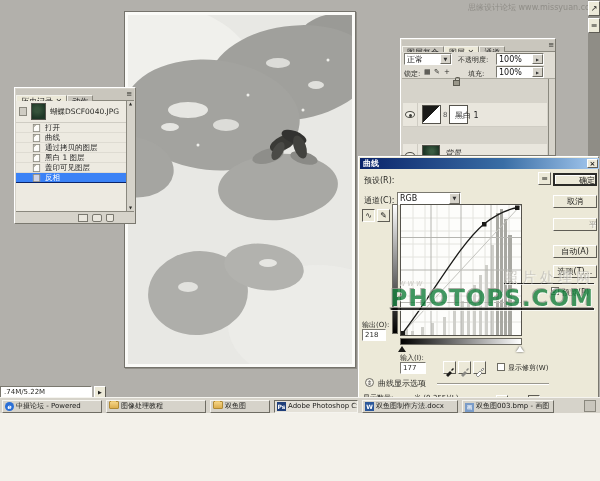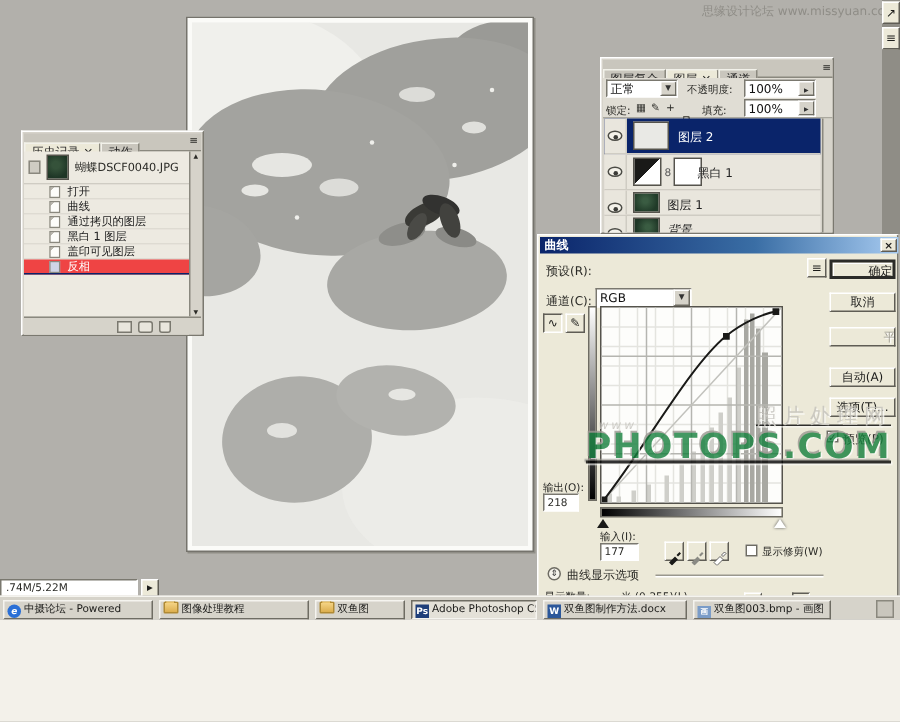--- a/index.html
+++ b/index.html
@@ -41,21 +41,21 @@
   .ps-wm .en { font-size:23px; font-weight:bold; color:#15803d; letter-spacing:1px; text-shadow:1px 1px 0 #fcfcf9,-1px -1px 0 #9b9992; line-height:22px; }
   .ps-wm .www { font-size:8px; font-style:italic; color:#c4c2bc; position:absolute; left:10px; top:10px; letter-spacing:2px; }
   .taskbtn { position:absolute; top:2px; height:13px; background:#d6d3ca; border:1px solid; border-color:#f5f4ef #6e6c63 #6e6c63 #f5f4ef; font-size:7px; line-height:11px; color:#1a1a18; padding:0 2px; white-space:nowrap; overflow:hidden; }
   .taskbtn.pressed { border-color:#6e6c63 #f5f4ef #f5f4ef #6e6c63; background:#e4e1d8; }
   .ticon { display:inline-block; width:9px; height:9px; font-size:6px; font-weight:bold; color:#fff; text-align:center; line-height:9px; vertical-align:-1px; margin-right:2px; }
   .folder { display:inline-block; width:10px; height:8px; background:linear-gradient(#f4d384,#dcae4e); border:1px solid #b08a34; border-radius:1px; position:relative; vertical-align:-1px; margin-right:2px; }
   .folder::before { content:''; position:absolute; left:0; top:-3px; width:5px; height:2px; background:#e8c268; border:1px solid #b08a34; border-bottom:none; border-radius:1px 1px 0 0; }
   .hrow { position:relative; height:10px; font-size:7.5px; line-height:10px; color:#222; border-bottom:1px solid #dedbd2; background:#edeae1; }
   .hrow .hicn { position:absolute; left:16px; top:0; transform:scale(0.8); }
   .hrow .htxt { position:absolute; left:29px; top:0; white-space:nowrap; }
-  .hrow.sel { background:#ef4444; color:#fff; border-bottom-color:#0a246a; }
+  .hrow.sel { background:#3b82f6; color:#fff; border-bottom-color:#0a246a; }
   .lrow { position:absolute; left:2px; width:144px; background:#e9e6dd; border-bottom:1px solid #cfccc3; }
   .lrow .gutter { position:absolute; left:0; top:0; width:15px; height:100%; border-right:1px solid #cfccc3; background:#e9e6dd; text-align:center; }
   .lname { position:absolute; font-size:8px; color:#222; white-space:nowrap; }
   .scrl { background:#d6d3ca; }
   .dropperbtn { position:absolute; width:13px; height:13px; background:#ece9d8; border:1px solid; border-color:#fff #5f5d55 #5f5d55 #fff; }
 </style>
 </head>
 <body>
 
 <div class="screen">
@@ -172,36 +172,26 @@
       <div class="abs" style="left:1px;top:27px;width:154px;height:13px;background:#e0ddd4;border-bottom:1px solid #aaa89e;">
         <span class="abs microtxt" style="left:2px;top:3px;">锁定:</span>
         <span class="abs microtxt" style="left:22px;top:2px;">▦</span>
         <span class="abs microtxt" style="left:32px;top:2px;">✎</span>
         <span class="abs microtxt" style="left:42px;top:2px;">+</span>
         <span class="lock abs" style="left:51px;top:5px;"></span>
         <span class="abs microtxt" style="left:66px;top:3px;">填充:</span>
         <span class="ddl abs" style="left:94px;top:0;width:48px;height:12px;"><span>100%</span><span class="ddlbtn" style="font-size:4px;">▶</span></span>
       </div>
 
-      <div class="lrow" style="top:40px;height:24px;background:#0a246a;">
-        <span class="gutter"><span class="eye" style="margin-top:7px;"></span></span>
-        <span class="abs thumb" style="left:19px;top:2px;width:24px;height:19px;background:#e9e9e5;"></span>
-        <span class="lname" style="left:49px;top:7px;color:#fff;">图层 2</span>
-      </div>
       <div class="lrow" style="top:64px;height:24px;">
         <span class="gutter"><span class="eye" style="margin-top:7px;"></span></span>
         <span class="abs thumb" style="left:19px;top:2px;width:19px;height:19px;background:linear-gradient(135deg,#1a1a18 50%,#ffffff 50%);"></span>
         <span class="abs microtxt" style="left:40px;top:8px;color:#555;">8</span>
         <span class="abs thumb" style="left:46px;top:2px;width:19px;height:19px;background:#ffffff;"></span>
-        <span class="lname" style="left:62px;top:7px;">黑白 1</span>
-      </div>
-      <div class="lrow" style="top:88px;height:17px;">
-        <span class="gutter"><span class="eye" style="margin-top:4px;"></span></span>
-        <span class="abs thumb" style="left:19px;top:1px;width:18px;height:14px;background:radial-gradient(circle at 45% 40%, #3a5c42 15%, #203a28 70%);"></span>
-        <span class="lname" style="left:42px;top:4px;">图层 1</span>
+        <span class="lname" style="left:52px;top:7px;">黑白 1</span>
       </div>
       <div class="lrow" style="top:105px;height:17px;">
         <span class="gutter"><span class="eye" style="margin-top:4px;"></span></span>
         <span class="abs thumb" style="left:19px;top:1px;width:18px;height:14px;background:radial-gradient(circle at 55% 45%, #3a5c42 15%, #1e3626 70%);"></span>
         <span class="lname" style="left:42px;top:4px;font-style:italic;">背景</span>
 
       </div>
 
       <div class="abs scrl" style="left:147px;top:40px;width:8px;height:78px;border-left:1px solid #8a887e;"></div>
     </div>

